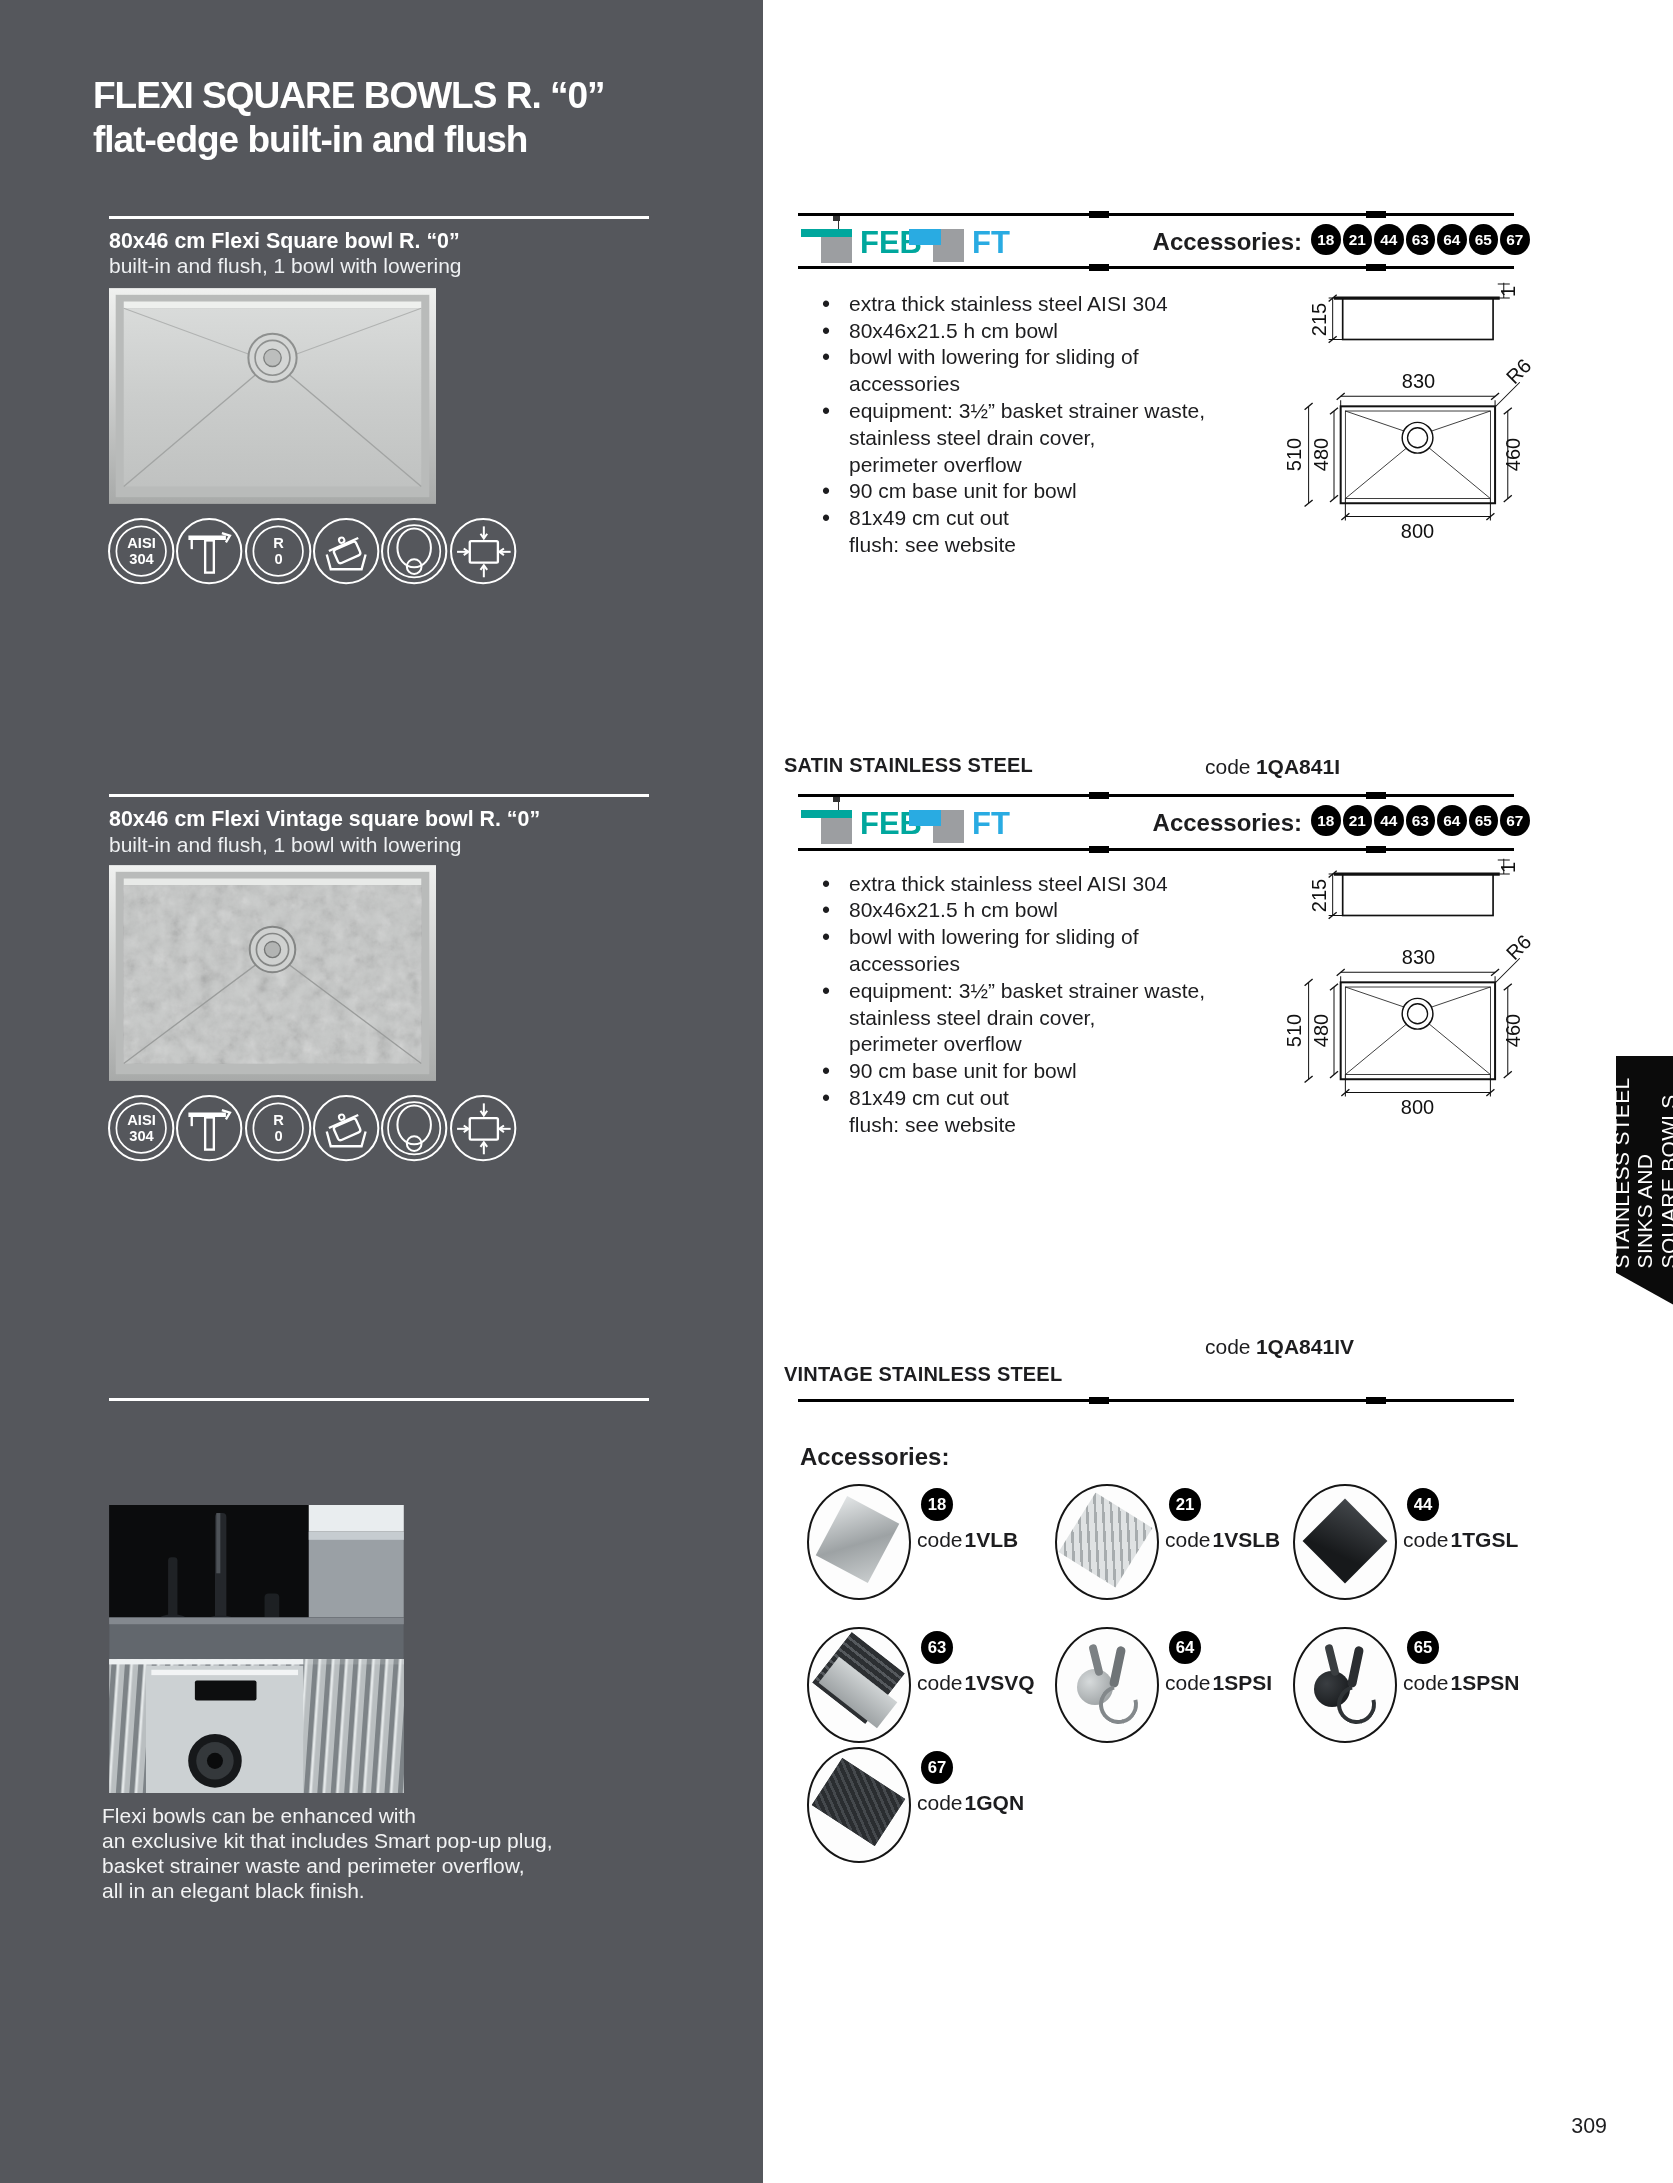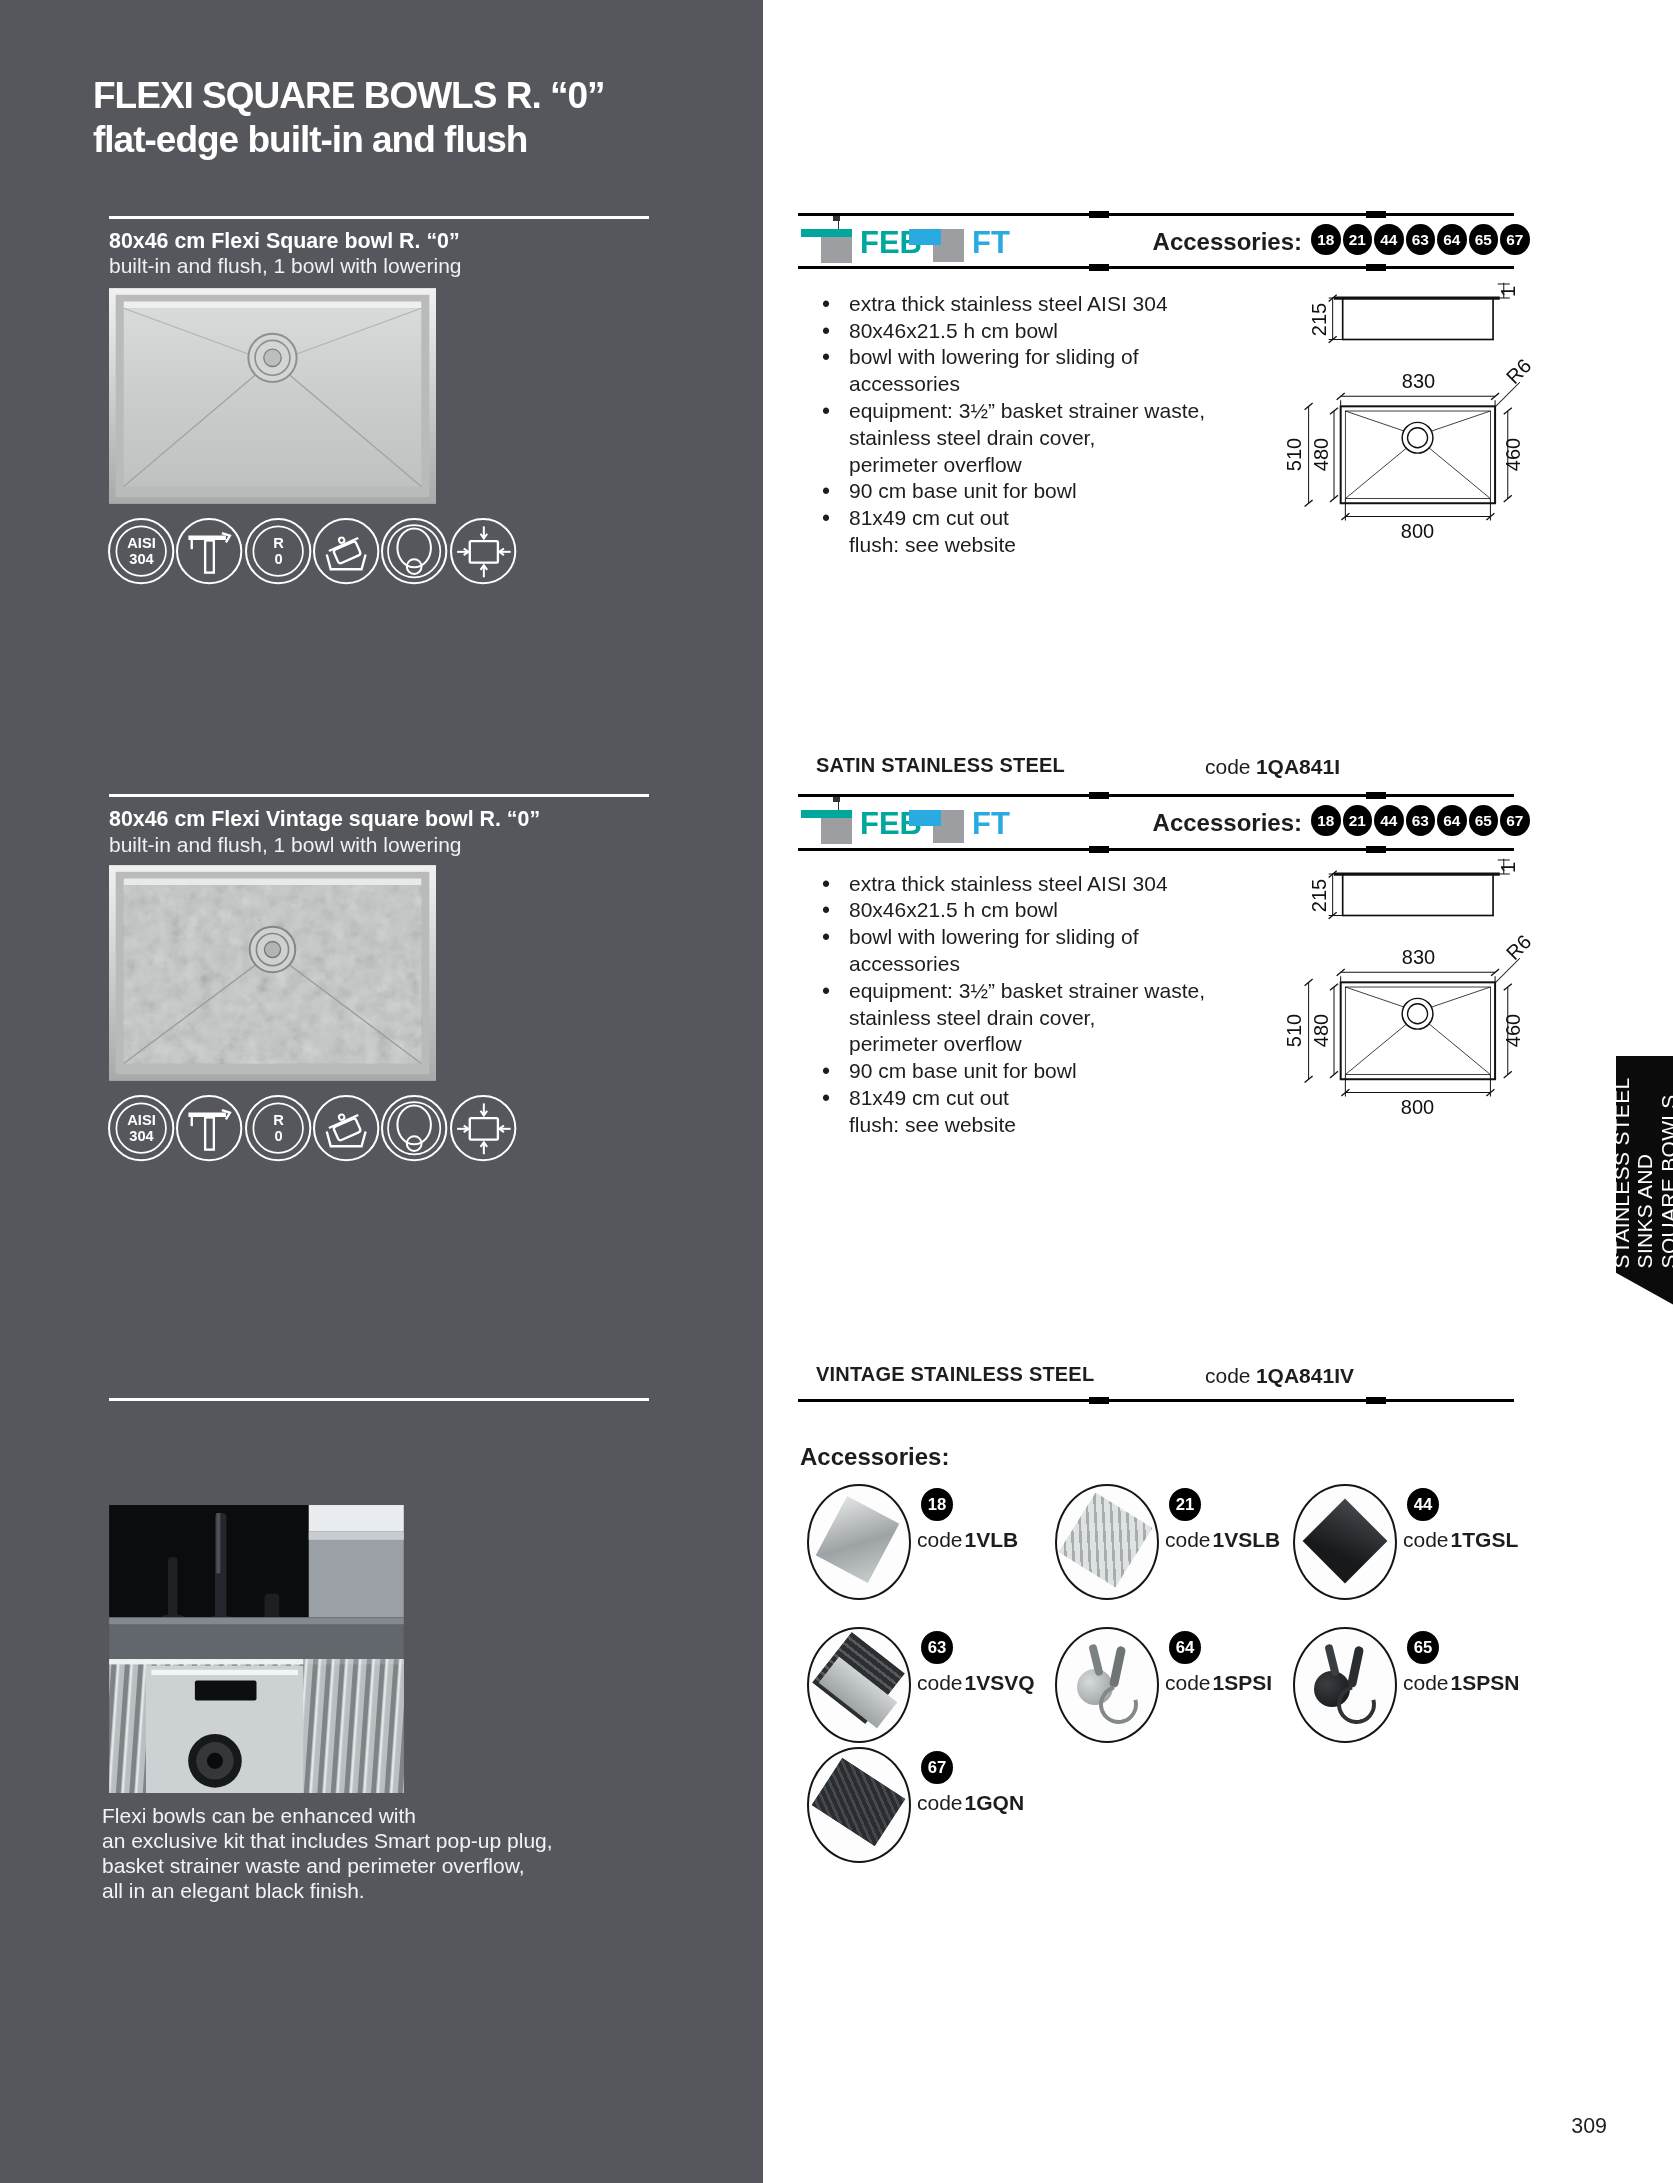--- a/index.html
+++ b/index.html
@@ -28,21 +28,21 @@
   .notch{position:absolute;top:-2px;width:20px;height:7.4px;background:#000;}
   .feb-label{position:absolute;font-size:31px;font-weight:bold;white-space:nowrap;}
   .legend{position:absolute;display:flex;gap:2px;}
   .lgd{width:29.5px;height:31px;border-radius:50%;background:#000;color:#fff;font-weight:bold;
        font-size:15.4px;display:flex;align-items:center;justify-content:center;}
   .acc-label{position:absolute;font-size:24px;font-weight:bold;white-space:nowrap;}
 
   .feat-line{position:absolute;left:849px;font-size:21px;white-space:nowrap;height:27px;}
   .feat-line .dot{position:absolute;left:-27px;top:-1.3px;font-size:23px;}
 
-  .finish-name{position:absolute;left:816px;font-weight:bold;font-size:20px;letter-spacing:0.2px;white-space:nowrap;}
+  .finish-name{position:absolute;left:784px;font-weight:bold;font-size:20px;letter-spacing:0.2px;white-space:nowrap;}
   .finish-code{position:absolute;left:1205px;font-size:21px;white-space:nowrap;}
   .finish-code b{margin-left:5.4px;}
 
   
   .diagram{position:absolute;width:281px;height:264px;}
   .dlabel{position:absolute;font-size:20px;color:#111;text-align:center;white-space:nowrap;}
   .rot90{transform:rotate(-90deg);}
   .rot45{transform:rotate(-45deg);}
 
   
@@ -450,21 +450,21 @@
     <div class="dlabel rot90" style="left:236px;top:4px;width:27px;">1</div>
     <div class="dlabel" style="left:82px;top:94px;width:155px;">830</div>
     <div class="dlabel rot45" style="left:240px;top:84px;width:40px;">R6</div>
     <div class="dlabel rot90" style="left:2.7px;top:167px;width:64px;">510</div>
     <div class="dlabel rot90" style="left:29.5px;top:167px;width:64px;">480</div>
     <div class="dlabel rot90" style="left:222px;top:167px;width:64px;">460</div>
     <div class="dlabel" style="left:86px;top:244px;width:145px;">800</div>
   </div>
 
   <div class="finish-name" style="top:1363px;">VINTAGE STAINLESS STEEL</div>
-  <div class="finish-code" style="top:1364px;">
+  <div class="finish-code" style="top:1335px;">
     <span>code</span><b>1QA841IV</b>
   </div>
 
   <div class="black-rule" style="top:1399px;">
     <div class="notch" style="left:291px;"></div>
       <div class="notch" style="left:568px;"></div>
   </div>
 
   <div class="acc-label" style="left:800px;top:1443px;">Accessories:</div>
 

